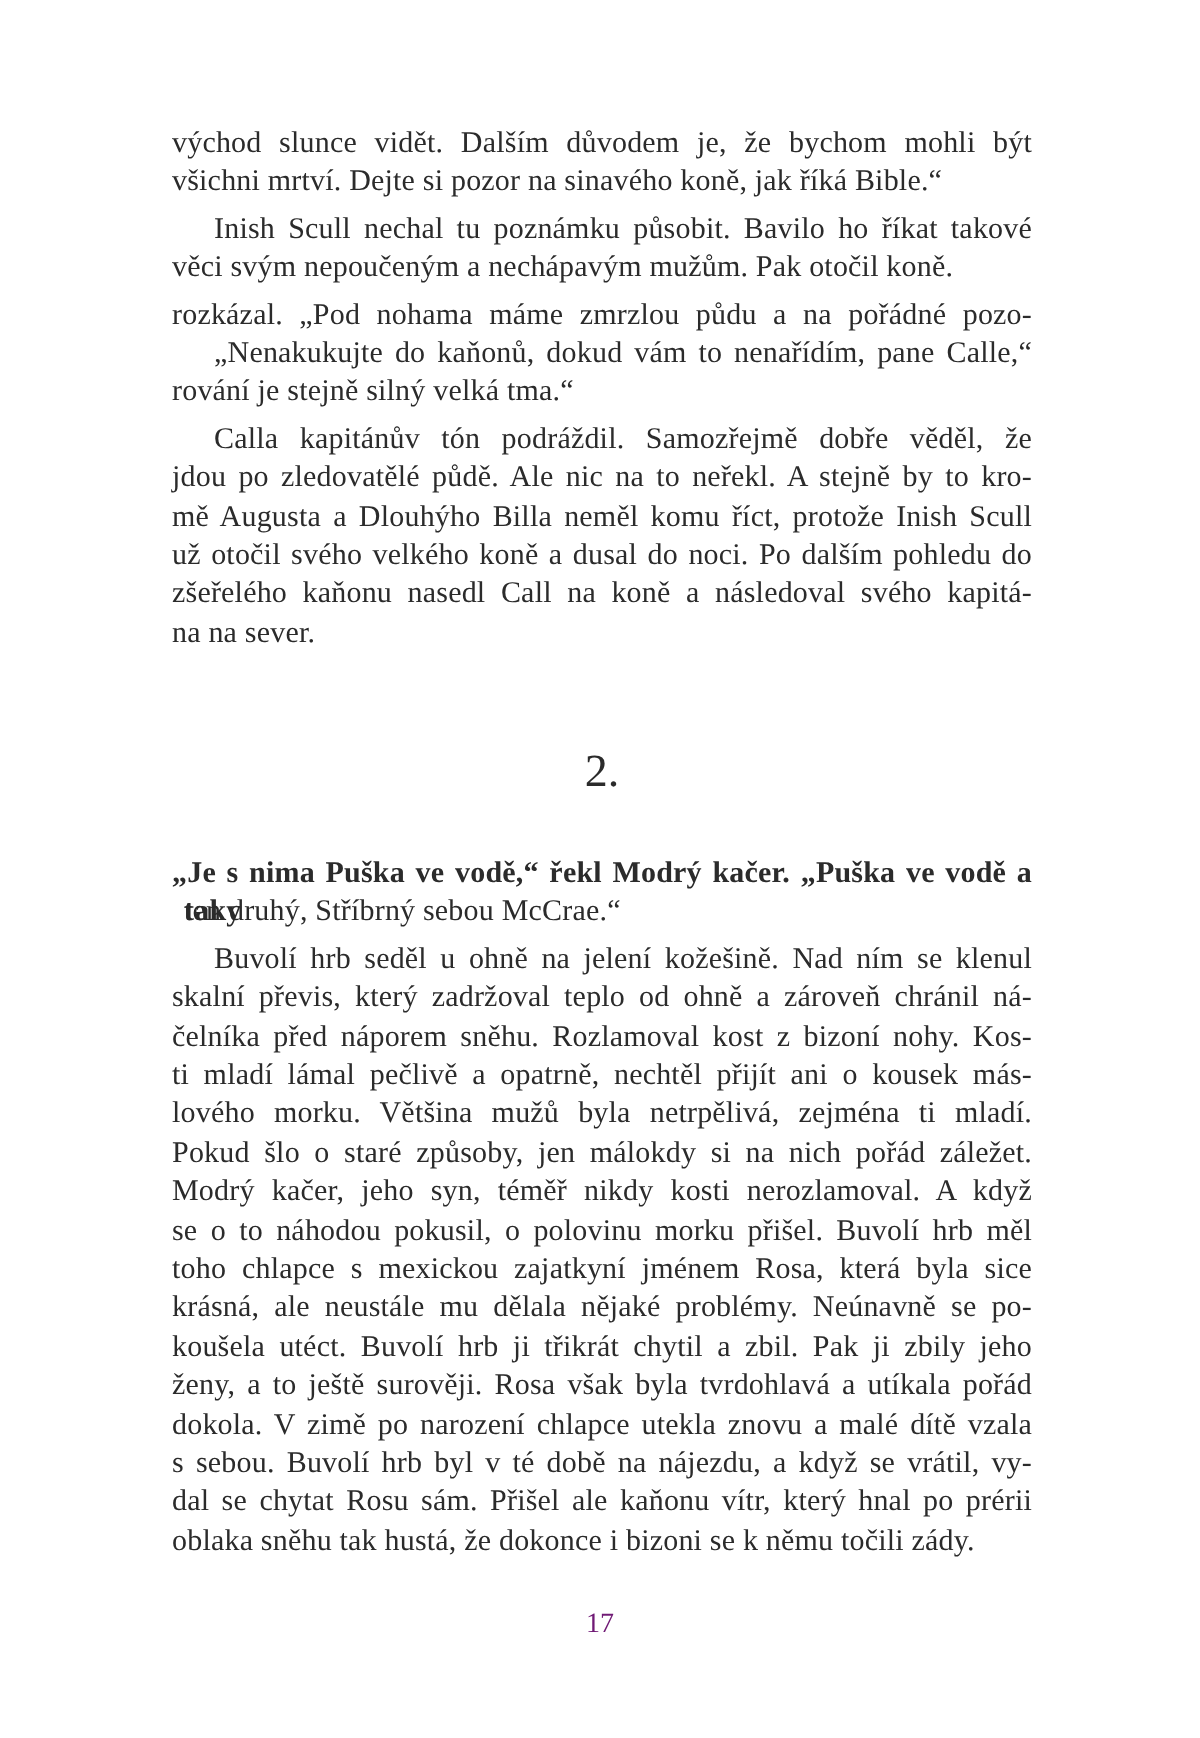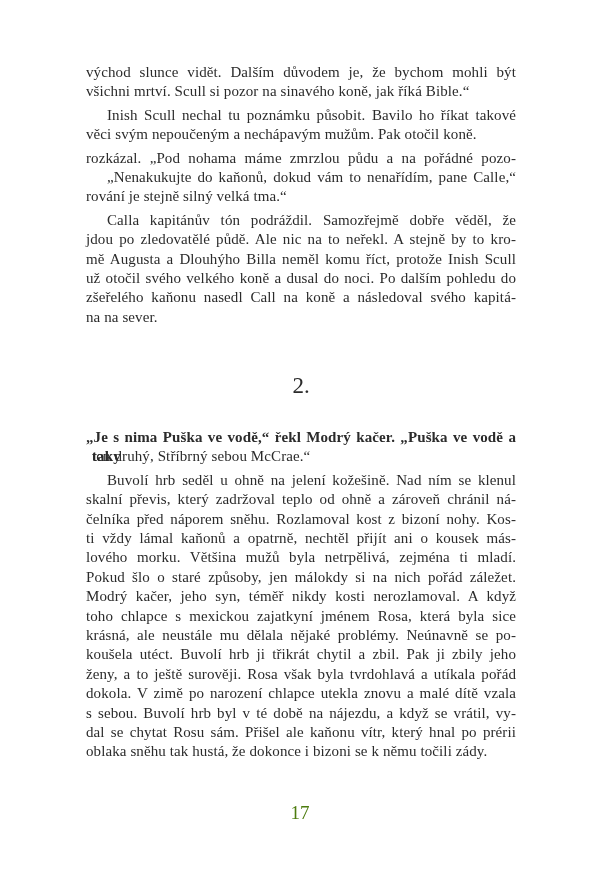--- a/index.html
+++ b/index.html
@@ -54,33 +54,33 @@
     text-align: center;
     margin: 44px 0 27px 0;
     color: #2b2b2b;
   }
   .page-number {
     position: absolute;
     top: 803px;
     left: 0;
     width: 100%;
     text-align: center;
-    font-size: 19px;
+    font-size: 14px;
     line-height: 19px;
-    color: #4d7c0f;
+    color: #701a75;
   }
 </style>
 </head>
 <body>
 
 <div class="page">
   <div class="textblock" id="textblock">
       <div class="paragraph">
         <div class="line">východ slunce vidět. Dalším důvodem je, že bychom mohli být</div>
-        <div class="line last">všichni mrtví. Scull si pozor na sinavého koně, jak říká Bible.“</div>
+        <div class="line last">všichni mrtví. Dejte si pozor na sinavého koně, jak říká Bible.“</div>
       </div>
       <div class="paragraph">
         <div class="line indent">Inish Scull nechal tu poznámku působit. Bavilo ho říkat takové</div>
         <div class="line last">věci svým nepoučeným a nechápavým mužům. Pak otočil koně.</div>
       </div>
       <div class="paragraph">
         <div class="line">rozkázal. „Pod nohama máme zmrzlou půdu a na pořádné pozo-</div>
         <div class="line indent">„Nenakukujte do kaňonů, dokud vám to nenařídím, pane Calle,“</div>
         <div class="line last">rování je stejně silný velká tma.“</div>
       </div>
@@ -94,24 +94,25 @@
       </div>
       <div class="chapter-heading">2.</div>
       <div class="paragraph hang">
         <div class="line">„Je s nima Puška ve vodě,“ řekl Modrý kačer. „Puška ve vodě a taky</div>
         <div class="line last">ten druhý, Stříbrný sebou McCrae.“</div>
       </div>
       <div class="paragraph">
         <div class="line indent">Buvolí hrb seděl u ohně na jelení kožešině. Nad ním se klenul</div>
         <div class="line">skalní převis, který zadržoval teplo od ohně a zároveň chránil ná-</div>
         <div class="line">čelníka před náporem sněhu. Rozlamoval kost z bizoní nohy. Kos-</div>
-        <div class="line">ti vždy lámal kaňonů a opatrně, nechtěl přijít ani o kousek más-</div>
+        <div class="line">ti mladí lámal pečlivě a opatrně, nechtěl přijít ani o kousek más-</div>
         <div class="line">lového morku. Většina mužů byla netrpělivá, zejména ti mladí.</div>
         <div class="line">Pokud šlo o staré způsoby, jen málokdy si na nich pořád záležet.</div>
         <div class="line">Modrý kačer, jeho syn, téměř nikdy kosti nerozlamoval. A když</div>
+        <div class="line">se o to náhodou pokusil, o polovinu morku přišel. Buvolí hrb měl</div>
         <div class="line">toho chlapce s mexickou zajatkyní jménem Rosa, která byla sice</div>
         <div class="line">krásná, ale neustále mu dělala nějaké problémy. Neúnavně se po-</div>
         <div class="line">koušela utéct. Buvolí hrb ji třikrát chytil a zbil. Pak ji zbily jeho</div>
         <div class="line">ženy, a to ještě surověji. Rosa však byla tvrdohlavá a utíkala pořád</div>
         <div class="line">dokola. V zimě po narození chlapce utekla znovu a malé dítě vzala</div>
         <div class="line">s sebou. Buvolí hrb byl v té době na nájezdu, a když se vrátil, vy-</div>
         <div class="line">dal se chytat Rosu sám. Přišel ale kaňonu vítr, který hnal po prérii</div>
         <div class="line last">oblaka sněhu tak hustá, že dokonce i bizoni se k němu točili zády.</div>
       </div>
     </div>

